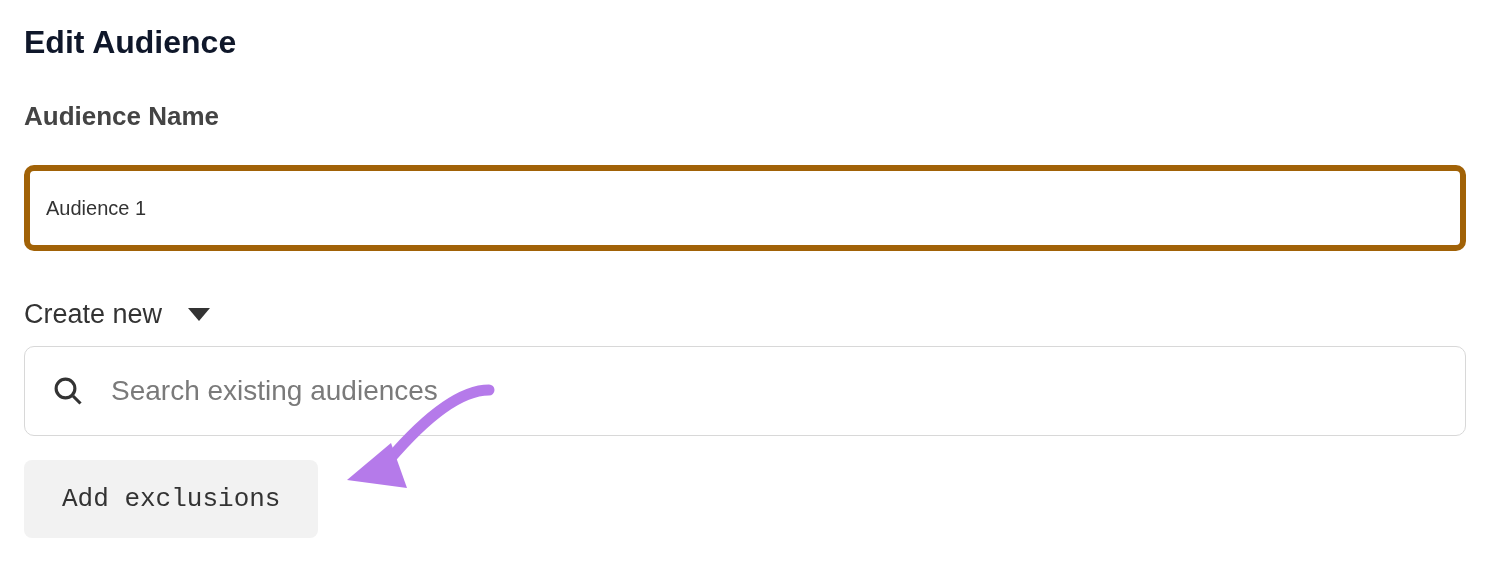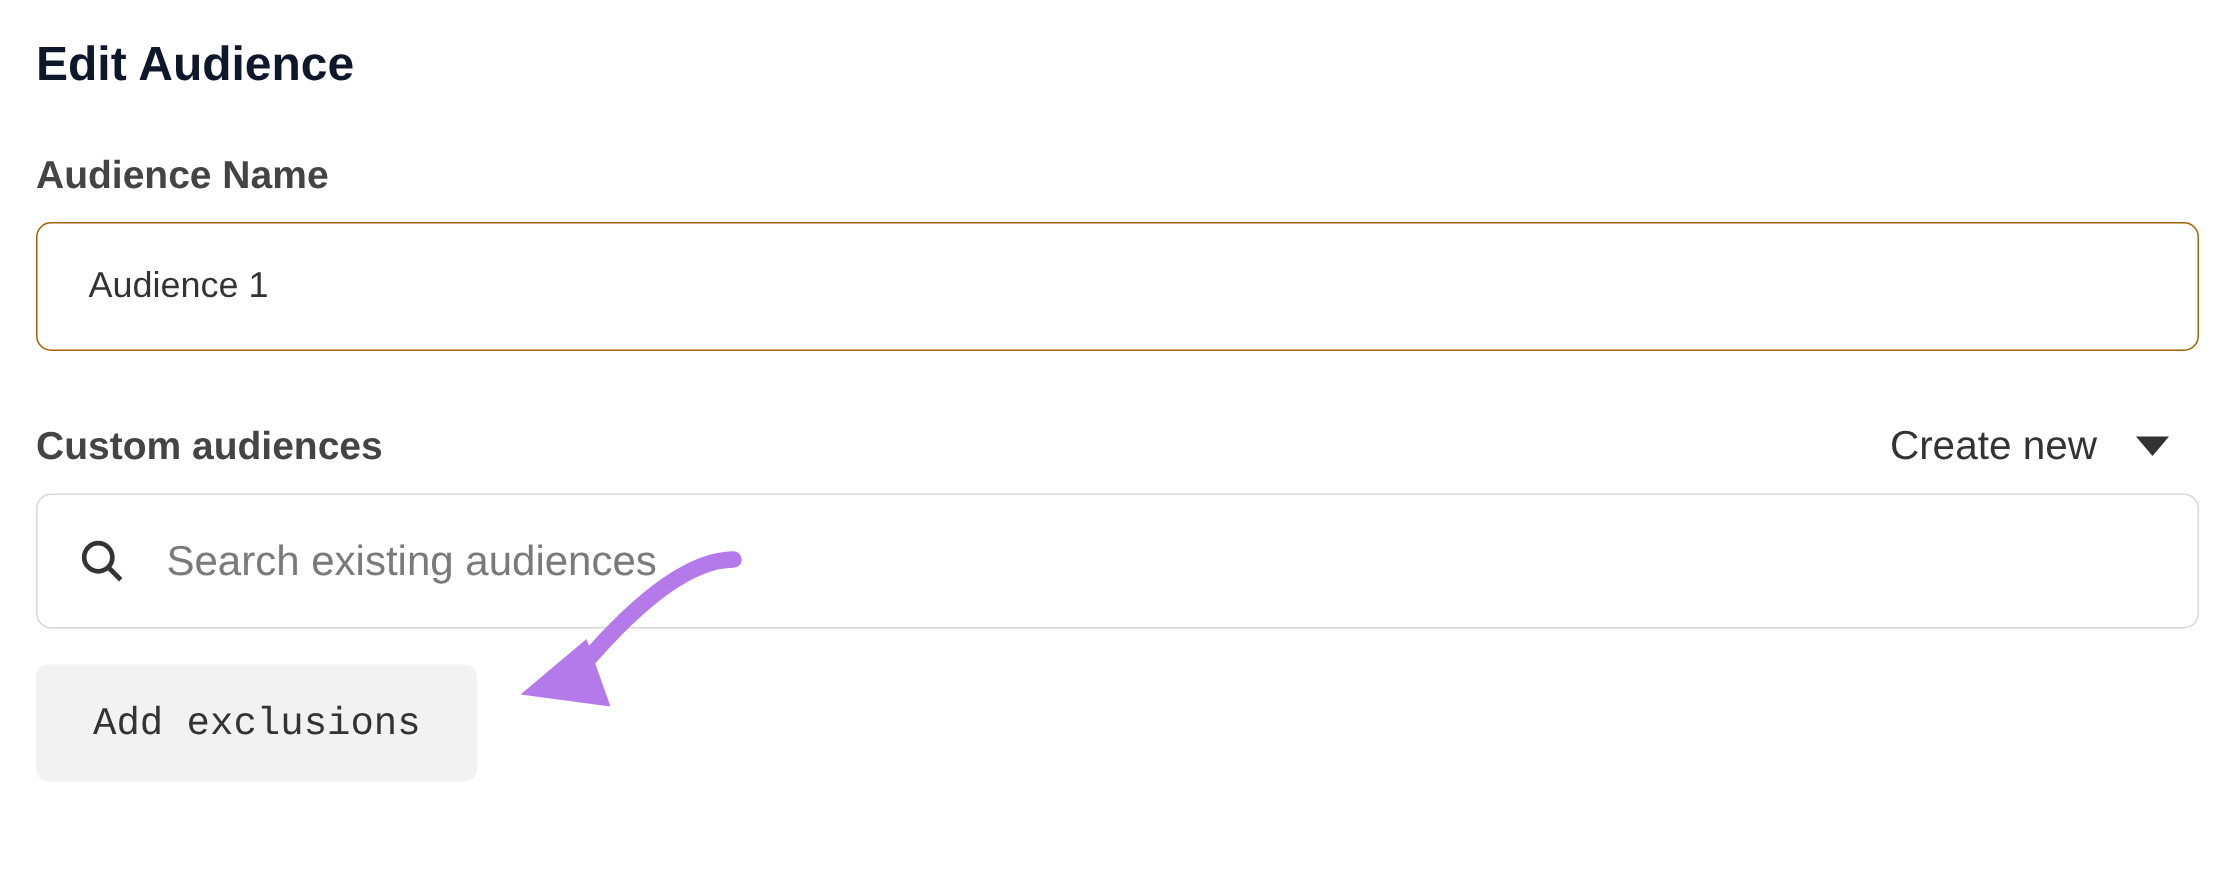--- a/index.html
+++ b/index.html
@@ -16,30 +16,30 @@
     .page-title {
       font-size: 32px;
       font-weight: 700;
       color: #0f172a;
       margin-bottom: 40px;
     }
     .field-label {
       font-size: 26px;
       font-weight: 600;
       color: #444444;
-      margin-bottom: 16px;
+      margin-bottom: 33px;
     }
     .text-input {
       width: 100%;
       height: 86px;
-      border: 1px solid #a16207;
+      border: 6px solid #a16207;
       border-radius: 10px;
-      font-size: 24px;
+      font-size: 20px;
       color: #333333;
-      padding: 0 34px;
+      padding: 0 16px;
       margin-bottom: 48px;
       font-family: inherit;
       outline: none;
     }
     .section-header-row {
       display: flex;
       justify-content: space-between;
       align-items: center;
       margin-bottom: 16px;
     }
@@ -118,21 +118,20 @@
 <body>
 
 
 
 <h1 class="page-title">Edit Audience</h1>
 
 <div class="field-label">Audience Name</div>
 <input type="text" class="text-input" value="Audience 1" style="">
 
 <div class="section-header-row">
-  <div class="section-header-label">Custom audiences</div>
   <button class="create-new">
     <span>Create new</span>
     <span class="caret-down-icon"></span>
   </button>
 </div>
 
 <div class="search-box">
   <svg class="search-icon-svg" viewBox="0 0 24 24" fill="none" stroke="#333333" stroke-width="2.5">
     <circle cx="10" cy="10" r="7.5"></circle>
     <line x1="16" y1="16" x2="22" y2="22"></line>

